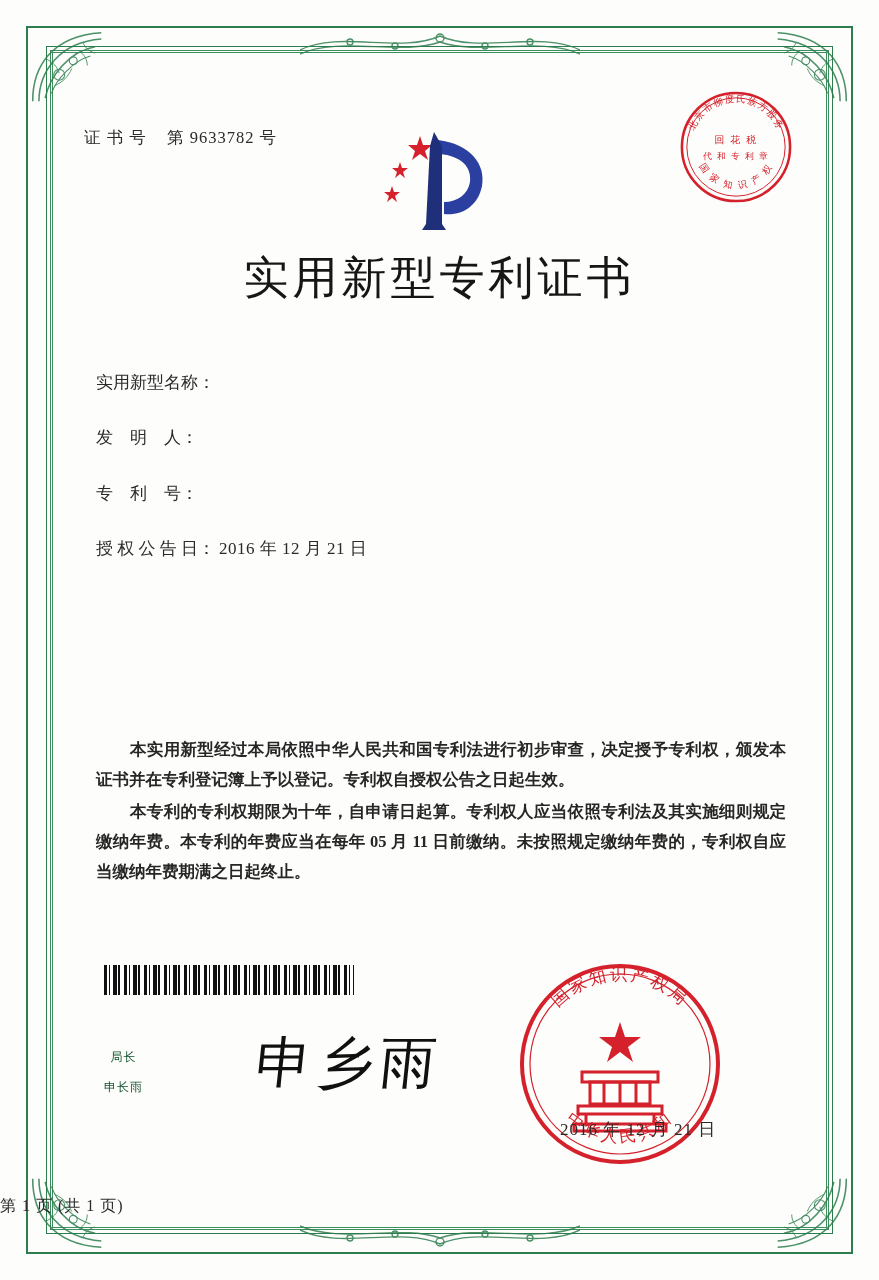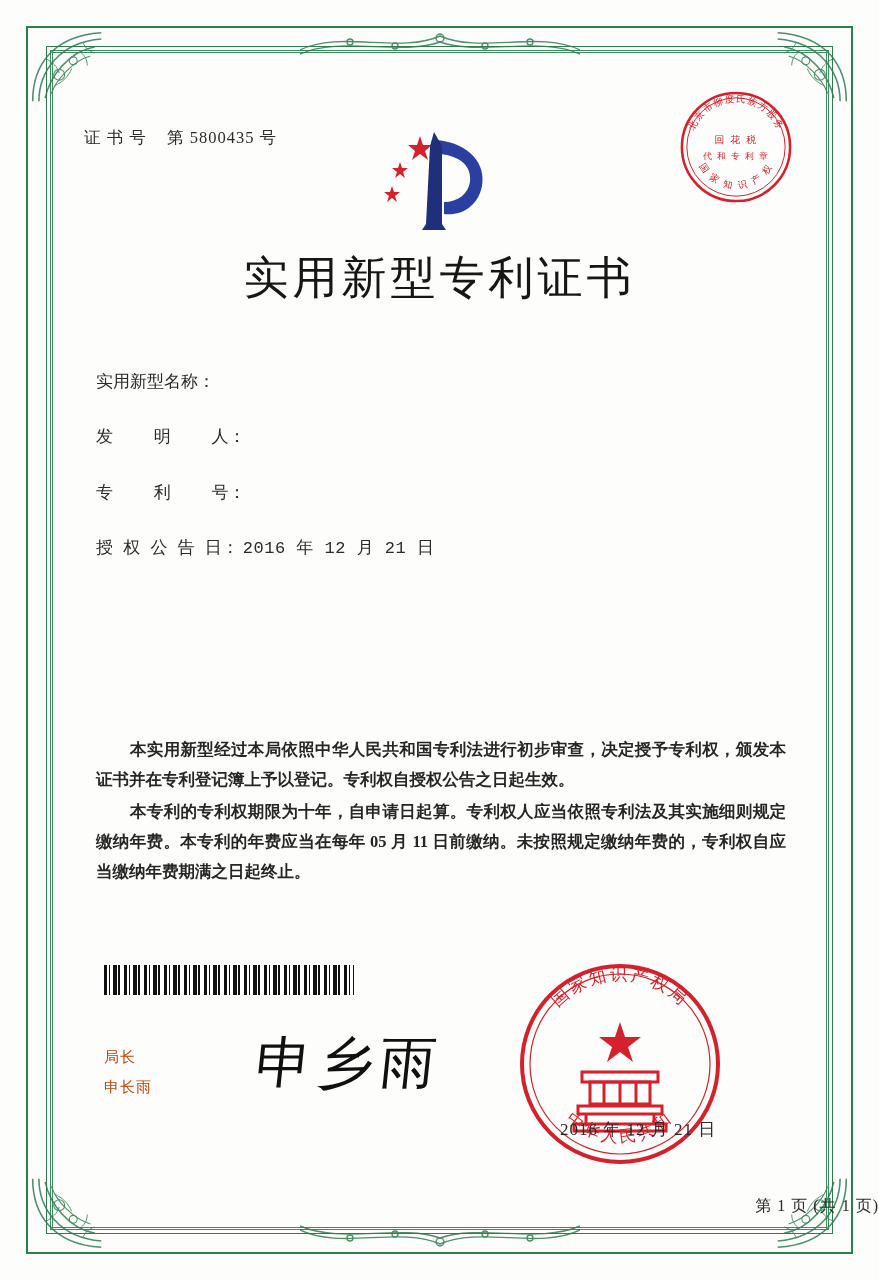--- a/index.html
+++ b/index.html
@@ -86,21 +86,20 @@
     letter-spacing: 4px;
     color: #161616;
     font-family: "DejaVu Serif", "Liberation Serif", serif;
   }
 
   
   .fields {
     position: absolute;
     left: 96px; top: 372px;
     width: 700px;
-    font-family: Liberation Mono, monospace;
   }
   .field-row {
     display: flex;
     align-items: baseline;
     margin-bottom: 34px;
     font-size: 17px;
     color: #2a2a2a;
     line-height: 1.25;
   }
   .field-label {
@@ -141,24 +140,25 @@
       #111 5px, #111 6px, #fff 6px, #fff 9px,
       #111 9px, #111 13px, #fff 13px, #fff 14px,
       #111 14px, #111 16px, #fff 16px, #fff 20px
     );
   }
 
   
   .director-block {
     position: absolute;
     left: 104px; top: 1042px;
-    font-size: 15px;
+    font-size: 12px;
     line-height: 30px;
-    color: #c2410c;
+    color: #14532d;
     letter-spacing: 1px;
+    text-align: center;
   }
   .signature {
     position: absolute;
     left: 256px; top: 1026px;
     font-size: 56px;
     color: #101010;
     font-family: "DejaVu Serif", serif;
     letter-spacing: 6px;
     transform: skewX(-6deg);
     white-space: nowrap;
@@ -176,21 +176,21 @@
     font-size: 17px;
     color: #2a2a2a;
     letter-spacing: 1px;
     white-space: nowrap;
   }
 
   
   .page-footer {
     position: absolute;
     left: 0; right: 0; top: 1196px;
-    text-align: right;
+    text-align: left;
     font-size: 16px;
     color: #2b2b2b;
     letter-spacing: 1px;
   }
 </style>
 </head>
 <body>
 
 <div class="page">
 
@@ -274,21 +274,21 @@
       <circle cx="95" cy="20" r="3"></circle>
       <circle cx="185" cy="20" r="3"></circle>
       <circle cx="50" cy="16" r="3"></circle>
       <circle cx="230" cy="16" r="3"></circle>
     </g>
   </svg>
 
   <div class="cert-no">
     <span>证 书 号</span>
     <span style="display:inline-block;width:10px"></span>
-    <span>第 5800435 号</span>
+    <span>第 9633782 号</span>
   </div>
 
   <svg class="logo" viewBox="0 0 120 106">
 
     <g fill="#d4212b">
       <polygon points="42,8 45,17 54,17 47,23 50,32 42,26 34,32 37,23 30,17 39,17"></polygon>
       <polygon points="22,34 24,40 30,40 25,44 27,50 22,46 17,50 19,44 14,40 20,40"></polygon>
       <polygon points="14,58 16,64 22,64 17,68 19,74 14,70 9,74 11,68 6,64 12,64"></polygon>
     </g>
 

